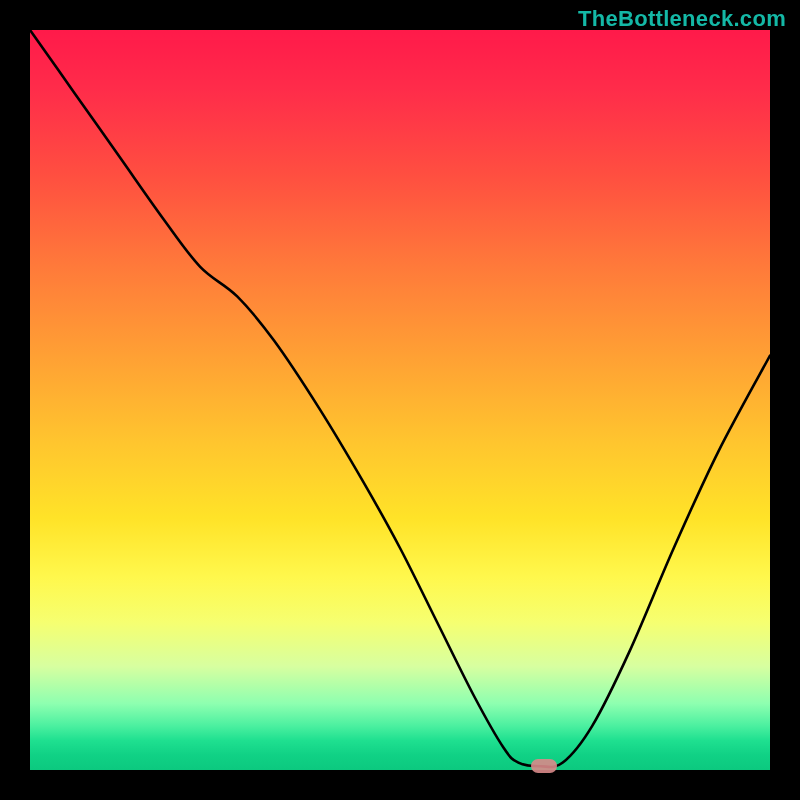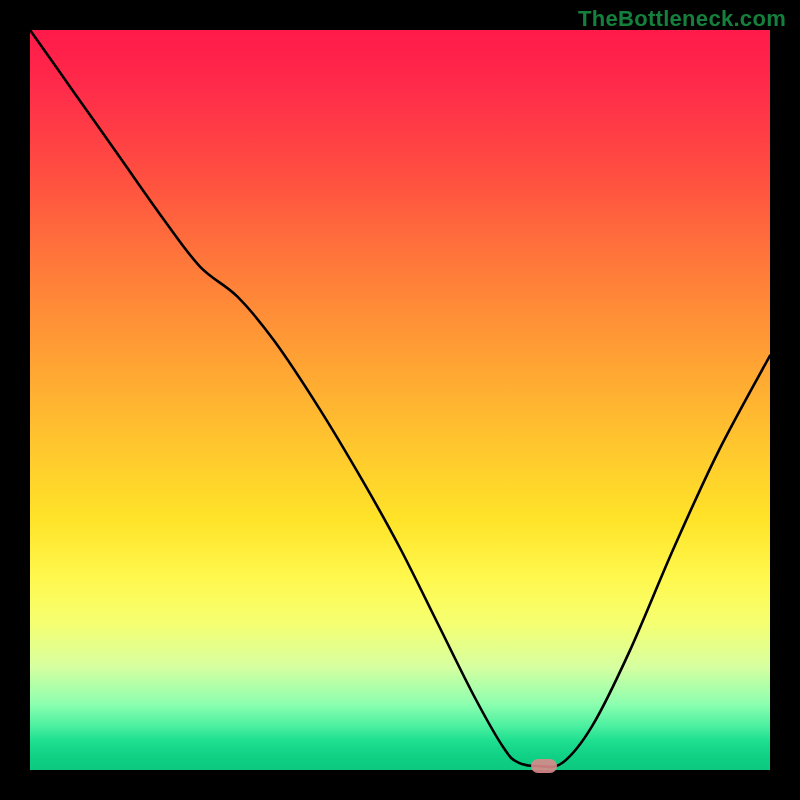--- a/index.html
+++ b/index.html
@@ -60,21 +60,21 @@
     transform: translate(-50%, -50%);
     pointer-events: none;
   }
   .watermark {
     position: absolute;
     top: 6px;
     right: 14px;
     font-family: Arial, Helvetica, sans-serif;
     font-size: 22px;
     font-weight: 600;
-    color: #15803d;
+    color: #14b8a6;
     letter-spacing: 0.3px;
     user-select: none;
   }
 </style>
 </head>
 <body>
 
 <div class="stage">
   <div class="plot-area">
     <svg class="curve-svg" viewBox="0 0 740 740" preserveAspectRatio="none">

